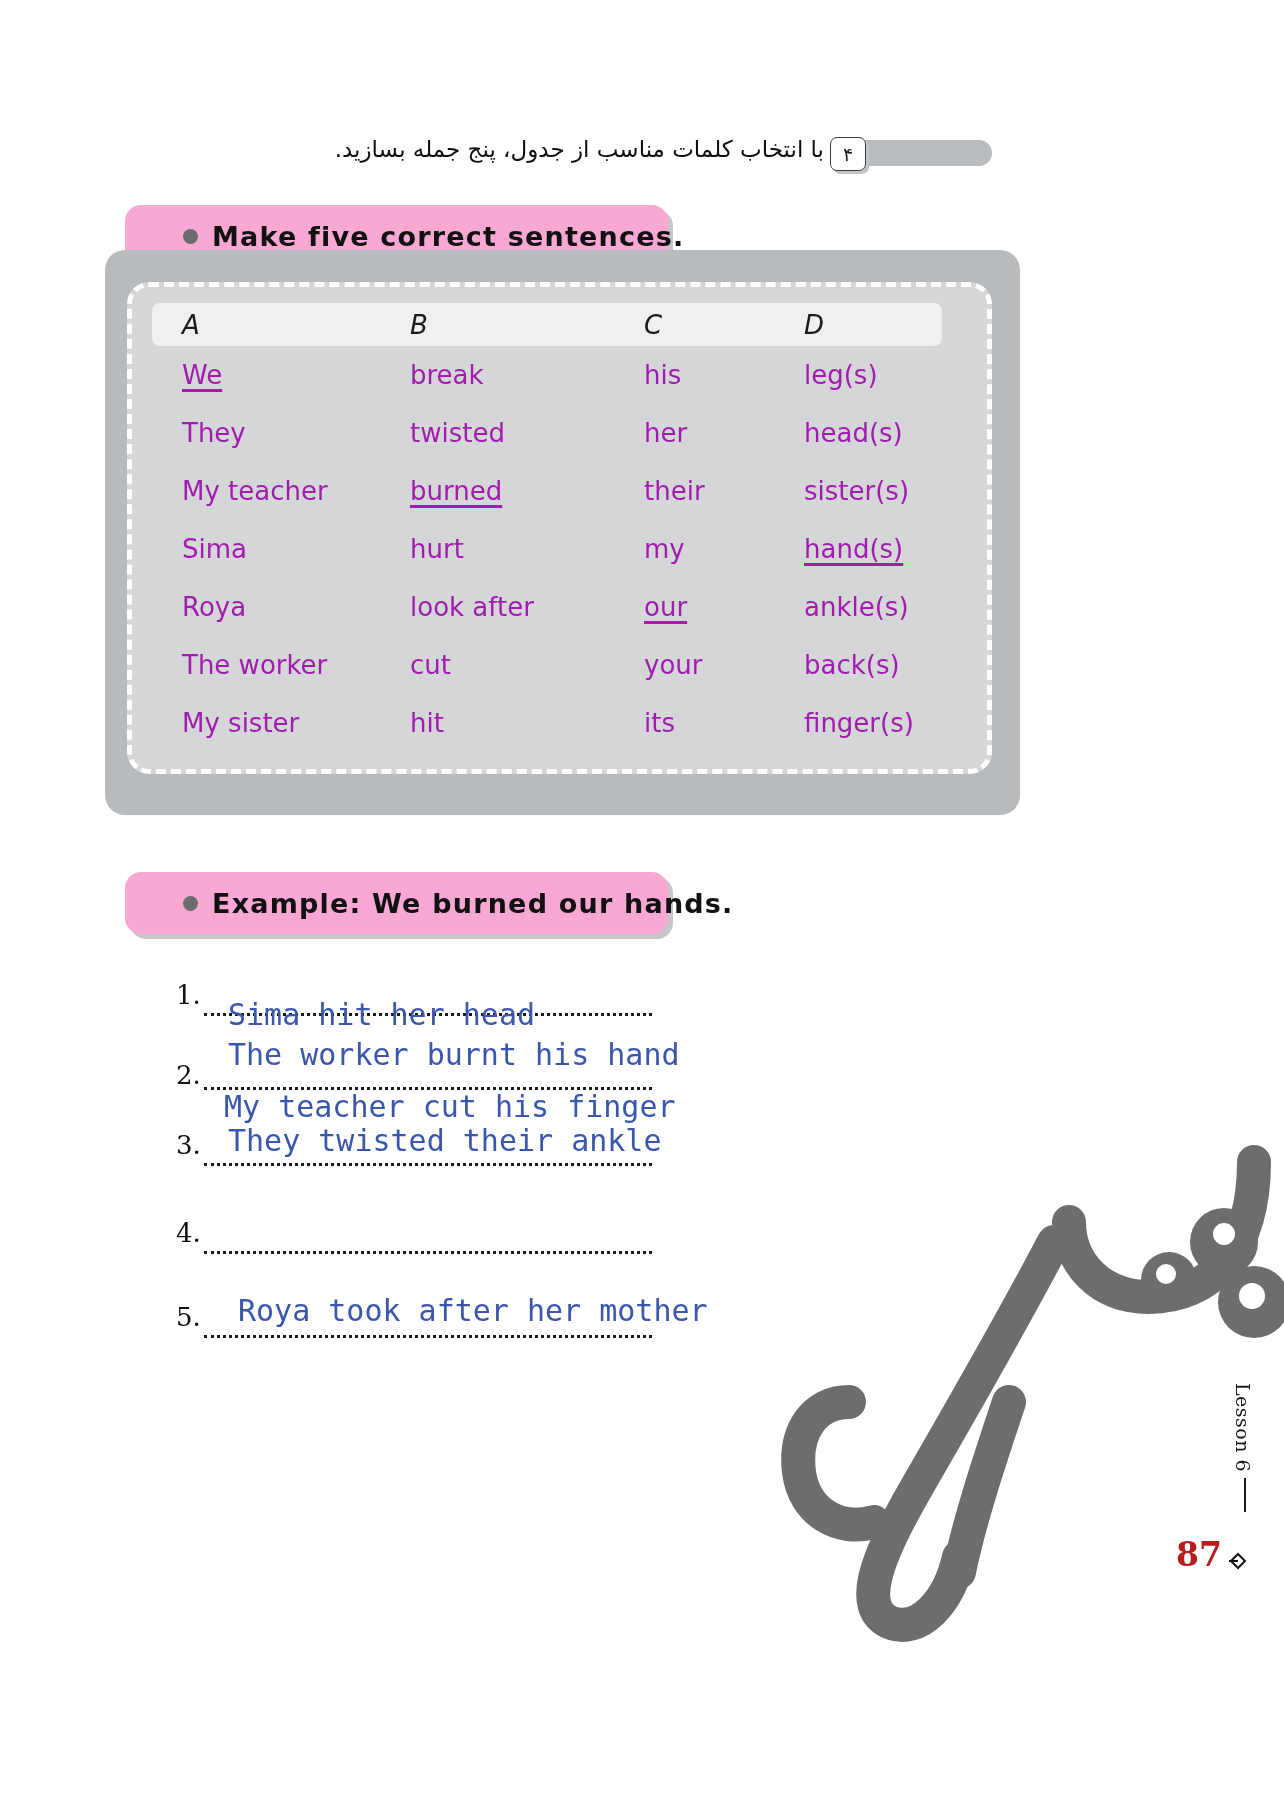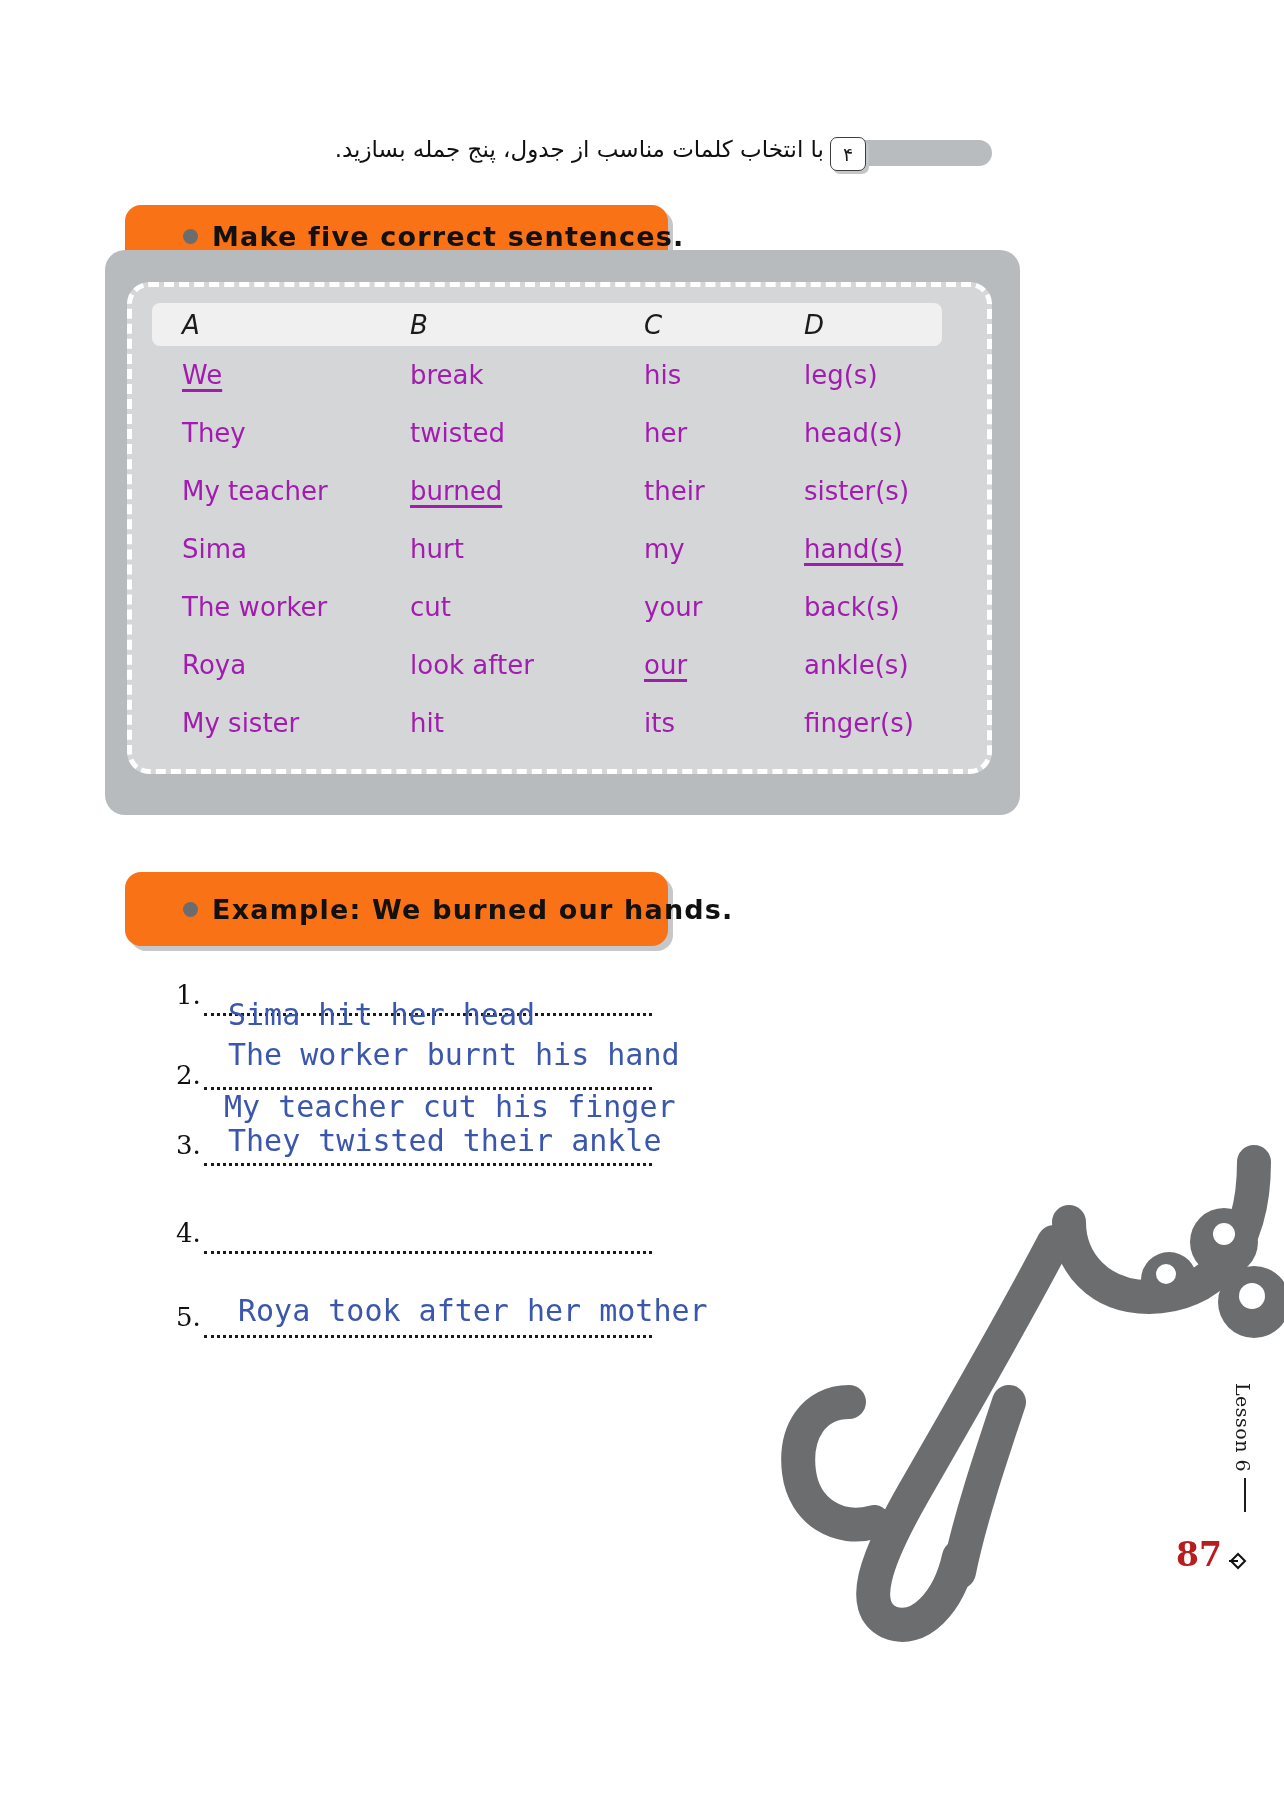--- a/index.html
+++ b/index.html
@@ -23,26 +23,26 @@
   }
   .task-fa{
     position:absolute;top:136px;right:460px;
     direction:rtl;text-align:left;white-space:nowrap;
     font-family:"DejaVu Sans",sans-serif;font-size:23px;color:#101010;
     letter-spacing:0px;
   }
 
   
   .pill{
-    position:absolute;background:#f97316;border-radius:16px;
+    position:absolute;background:#f9a8d4;border-radius:16px;
     box-shadow:5px 5px 0 rgba(150,153,156,.55);
     display:flex;align-items:center;
   }
   .pill-make{ top:205px; left:125px; width:543px; height:62px; }
-  .pill-ex  { top:872px; left:125px; width:543px; height:74px; }
+  .pill-ex  { top:872px; left:125px; width:543px; height:62px; }
   .bullet{
     width:15px;height:15px;border-radius:50%;background:#6a6c6e;
     margin-left:58px;margin-right:14px;flex:0 0 auto;
   }
   .pill-text{
     font-family:"DejaVu Sans",sans-serif;font-size:27px;font-weight:700;
     color:#111;letter-spacing:1.2px;white-space:nowrap;
   }
 
   
@@ -171,30 +171,30 @@
           <td><span>their</span></td>
           <td><span>sister(s)</span></td>
         </tr>
         <tr>
           <td><span>Sima</span></td>
           <td><span>hurt</span></td>
           <td><span>my</span></td>
           <td class="u"><span>hand(s)</span></td>
         </tr>
         <tr>
+          <td><span>Roya</span></td>
+          <td><span>look after</span></td>
+          <td class="u"><span>our</span></td>
+          <td><span>ankle(s)</span></td>
+        </tr>
+        <tr>
           <td><span>The worker</span></td>
           <td><span>cut</span></td>
           <td><span>your</span></td>
           <td><span>back(s)</span></td>
-        </tr>
-        <tr>
-          <td><span>Roya</span></td>
-          <td><span>look after</span></td>
-          <td class="u"><span>our</span></td>
-          <td><span>ankle(s)</span></td>
         </tr>
         <tr>
           <td><span>My sister</span></td>
           <td><span>hit</span></td>
           <td><span>its</span></td>
           <td><span>finger(s)</span></td>
         </tr>
       </tbody>
   </table>
 

